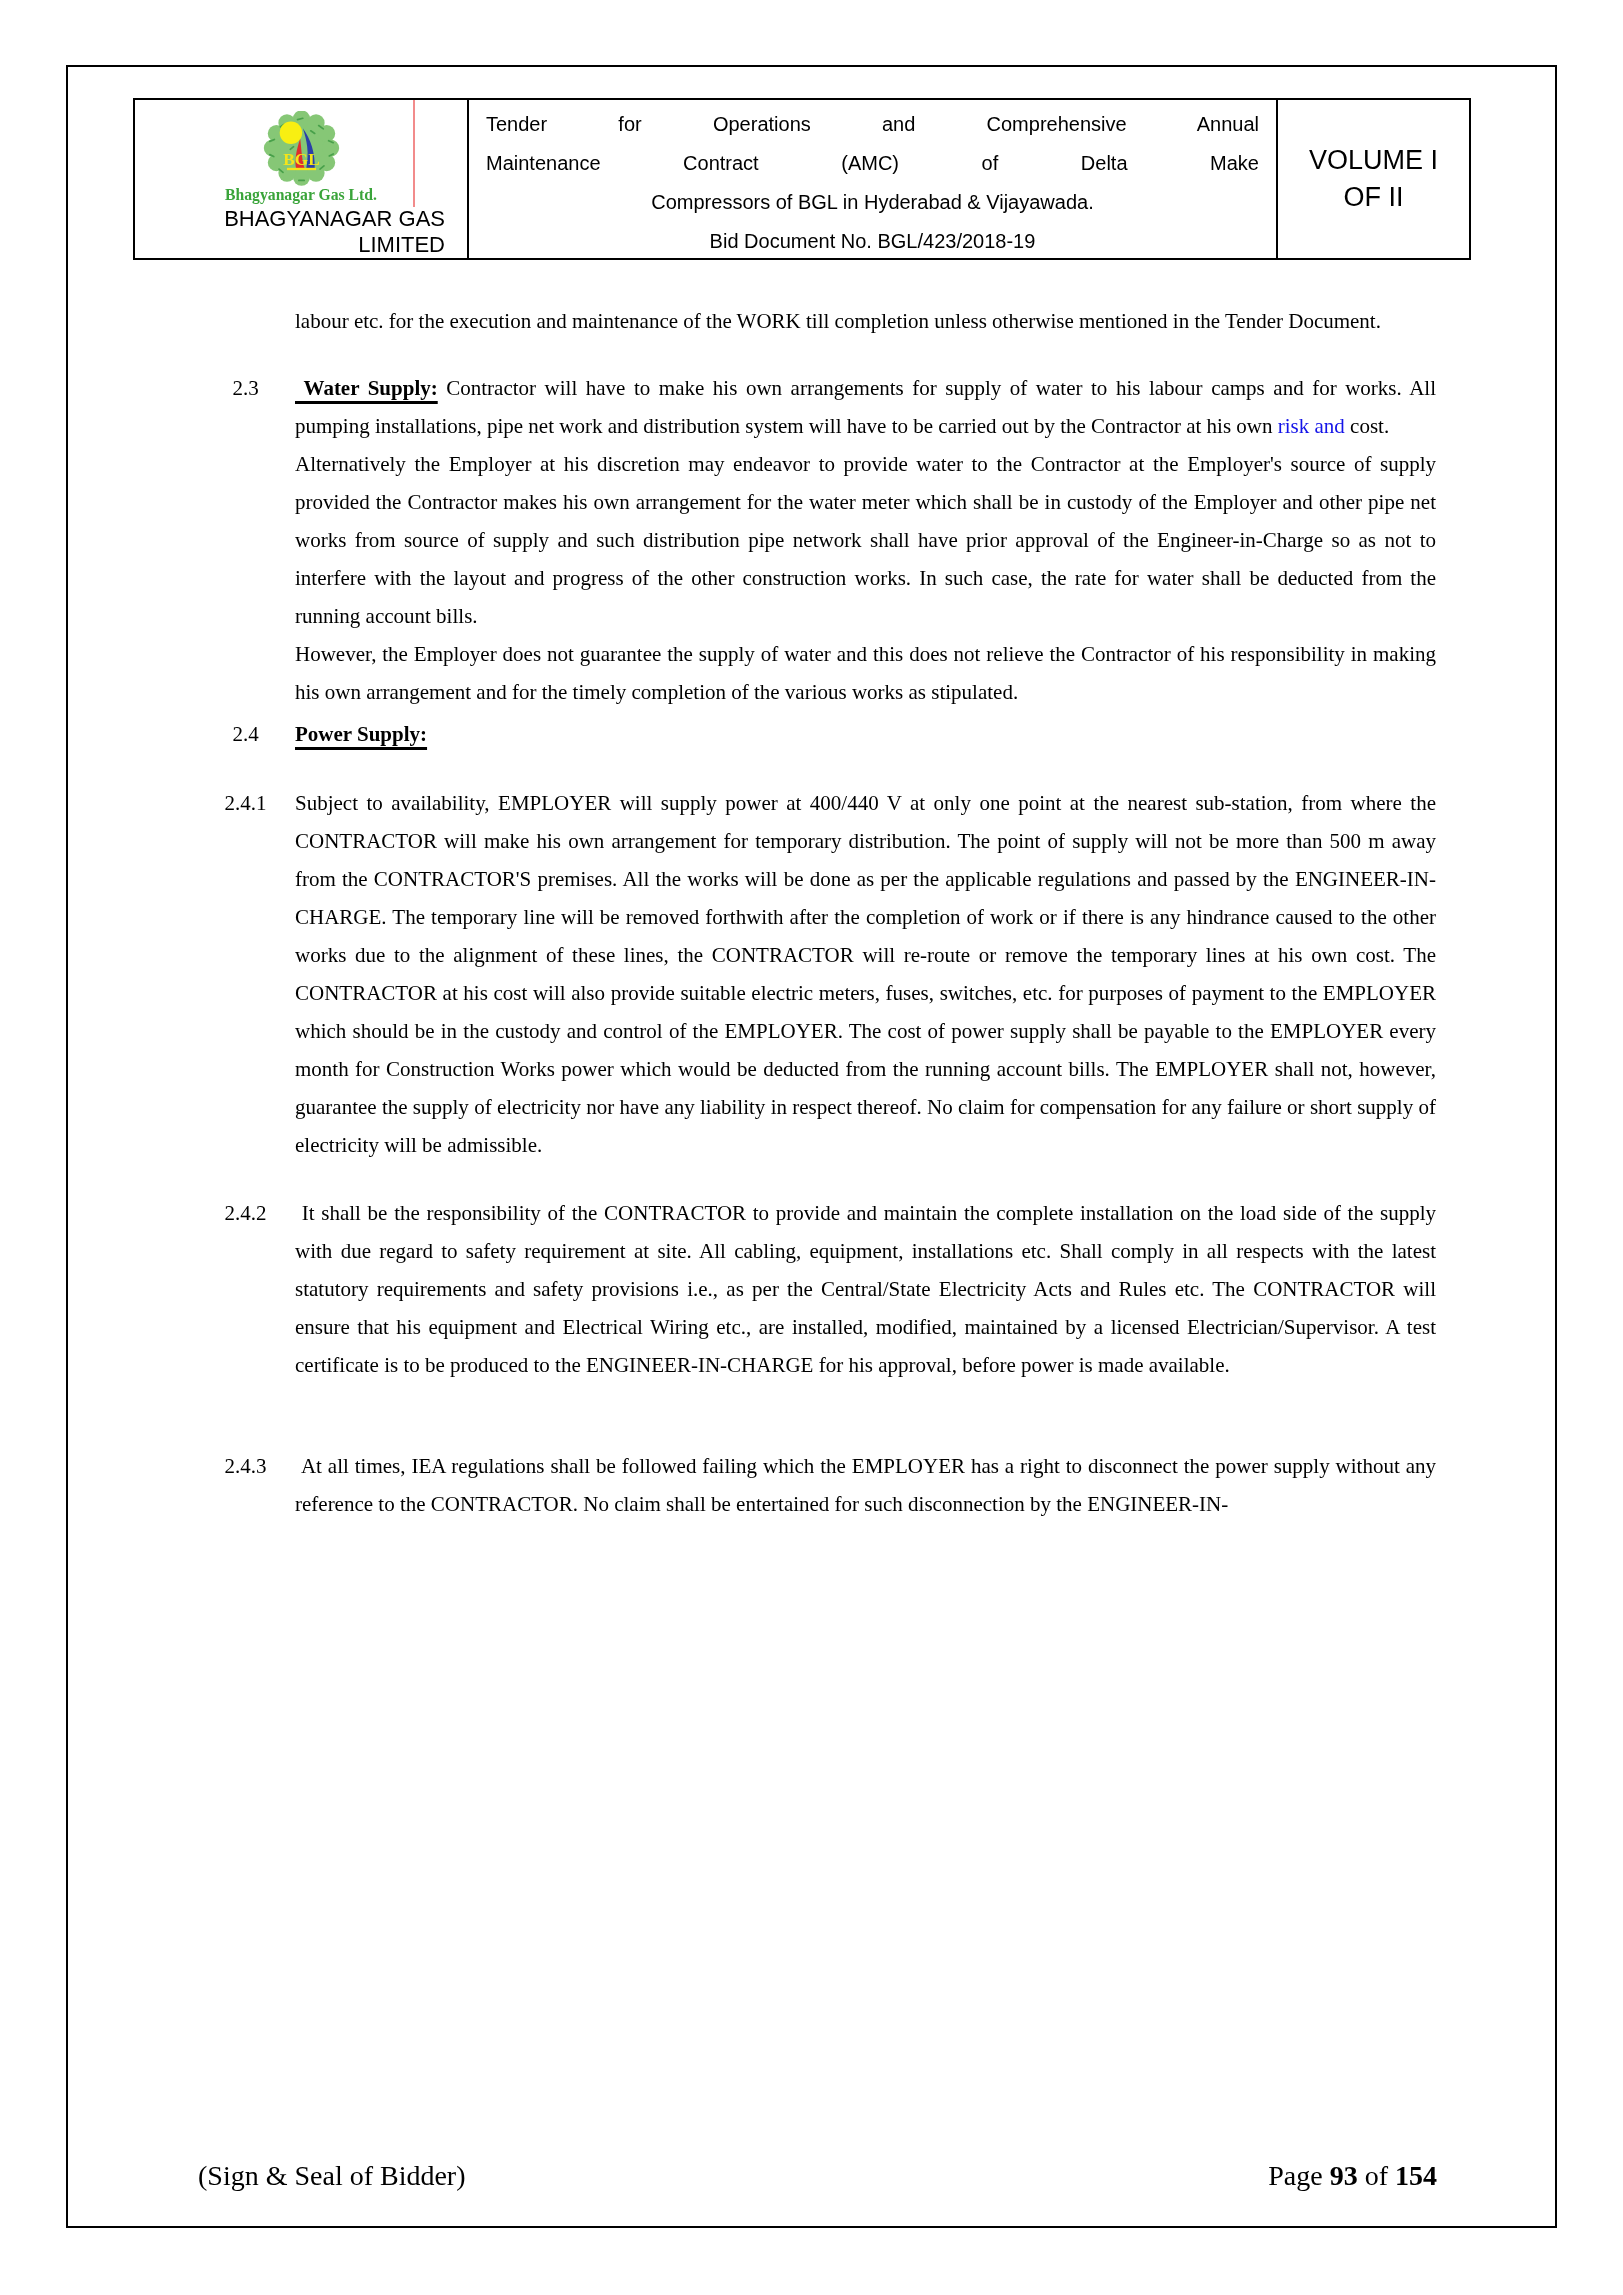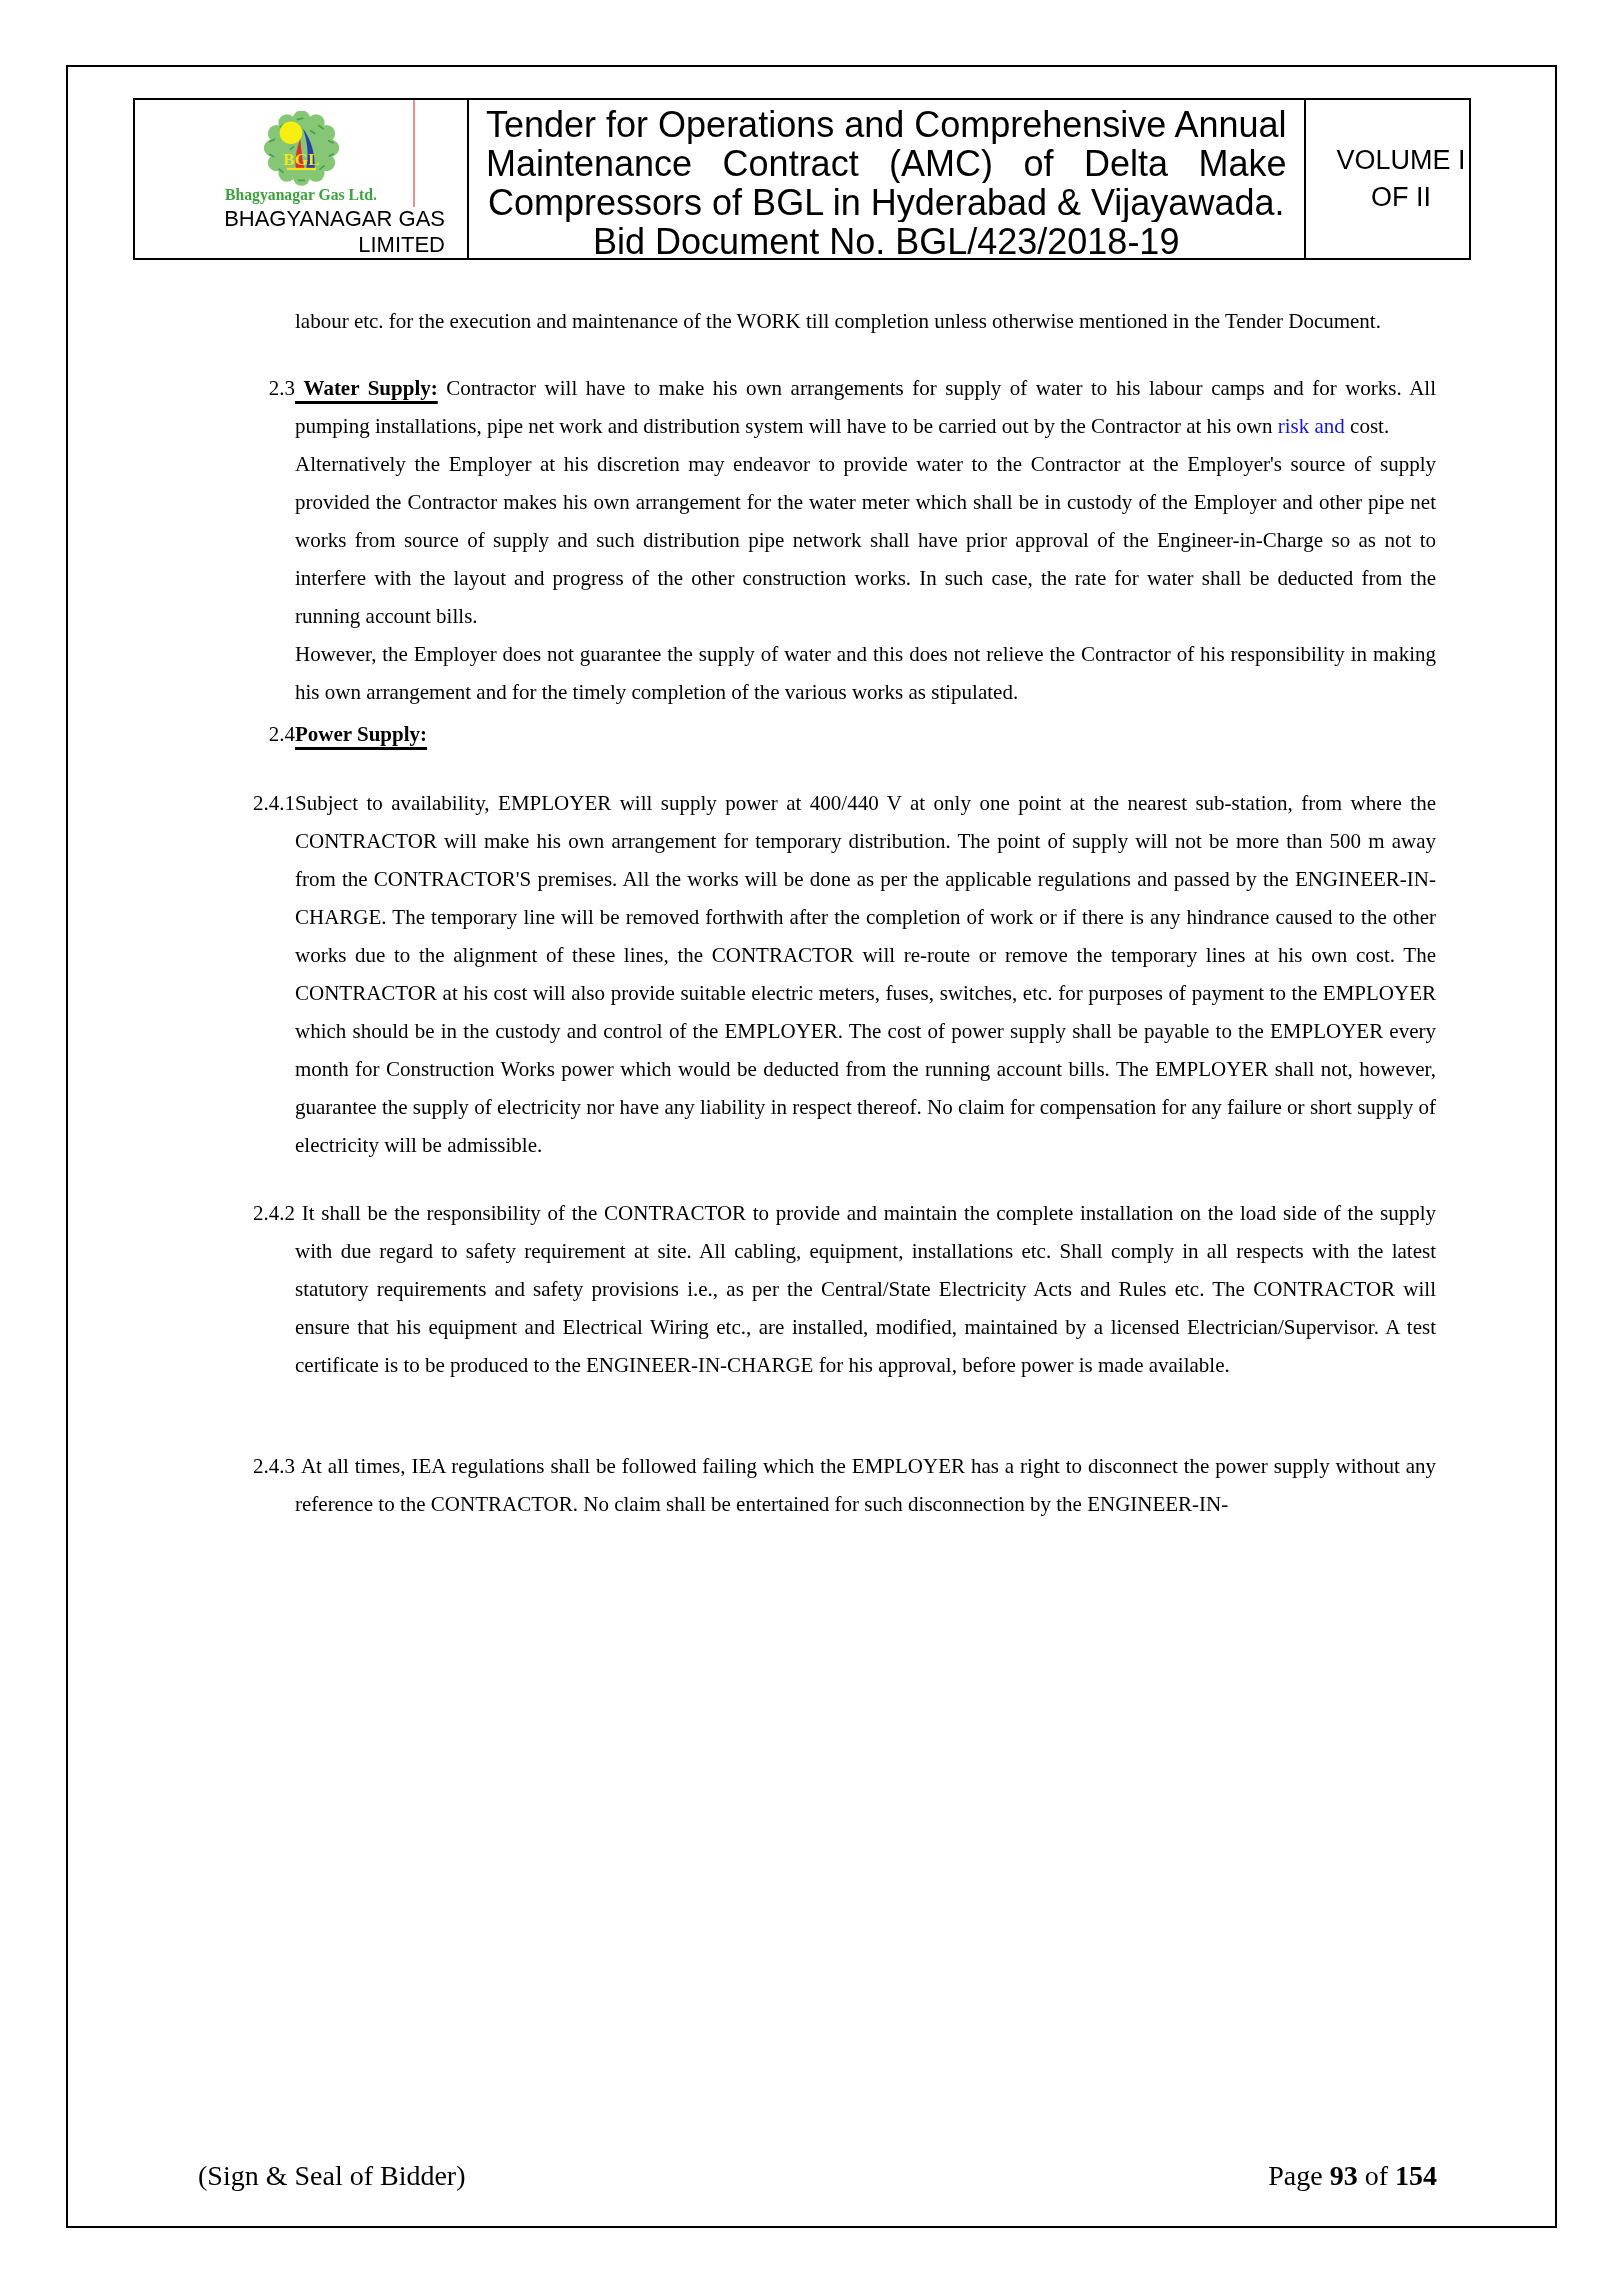--- a/index.html
+++ b/index.html
@@ -28,39 +28,39 @@
     color:#3aa43a; font-size:15.7px; font-weight:bold; line-height:17px;
     font-family:"Liberation Serif", serif; margin-top:-3.9px;
   }
   .company-name {
     font-family:"Liberation Sans", sans-serif; font-size:22px; line-height:26px;
     text-align:right; margin-top:2.6px; width:288px;
   }
   .cell-title {
     flex:1; border-right:2px solid #000; box-sizing:border-box;
     padding:5.2px 17px 0 17px;
-    font-family:"Liberation Sans", sans-serif; font-size:36px; line-height:39px;
+    font-family:"Liberation Sans", sans-serif; font-size:20px; line-height:39px;
   }
   .title-line { white-space:nowrap; overflow:hidden; }
   .title-line.j { text-align:justify; text-align-last:justify; }
   .title-line.l { text-align:center; }
   .title-line.c { text-align:center; white-space:normal; }
   .cell-volume {
     flex:0 0 191px; width:191px; display:flex; flex-direction:column;
     justify-content:center; align-items:center;
     font-family:"Liberation Sans", sans-serif; font-size:27px; line-height:37px;
   }
   
   .body-area {
     position:absolute; left:128px; top:235px; width:1240px;
     font-size:21px; line-height:38px; text-align:justify;
   }
   .indent { margin-left:99px; }
   .row { display:flex; }
-  .row .num { flex:0 0 99px; text-align:right; }
+  .row .num { flex:0 0 99px; text-align:center; }
   .row .txt { flex:1; }
   .sec23   { margin-top:29px; }
   .sec24h  { margin-top:3.9px;  }
   .sec241  { margin-top:31px; }
   .sec242  { margin-top:30px; }
   .sec243  { margin-top:63px; }
   .heading {
     font-weight:bold; text-decoration:underline;
     text-decoration-thickness:2.6px; text-underline-offset:5.9px;
   }

